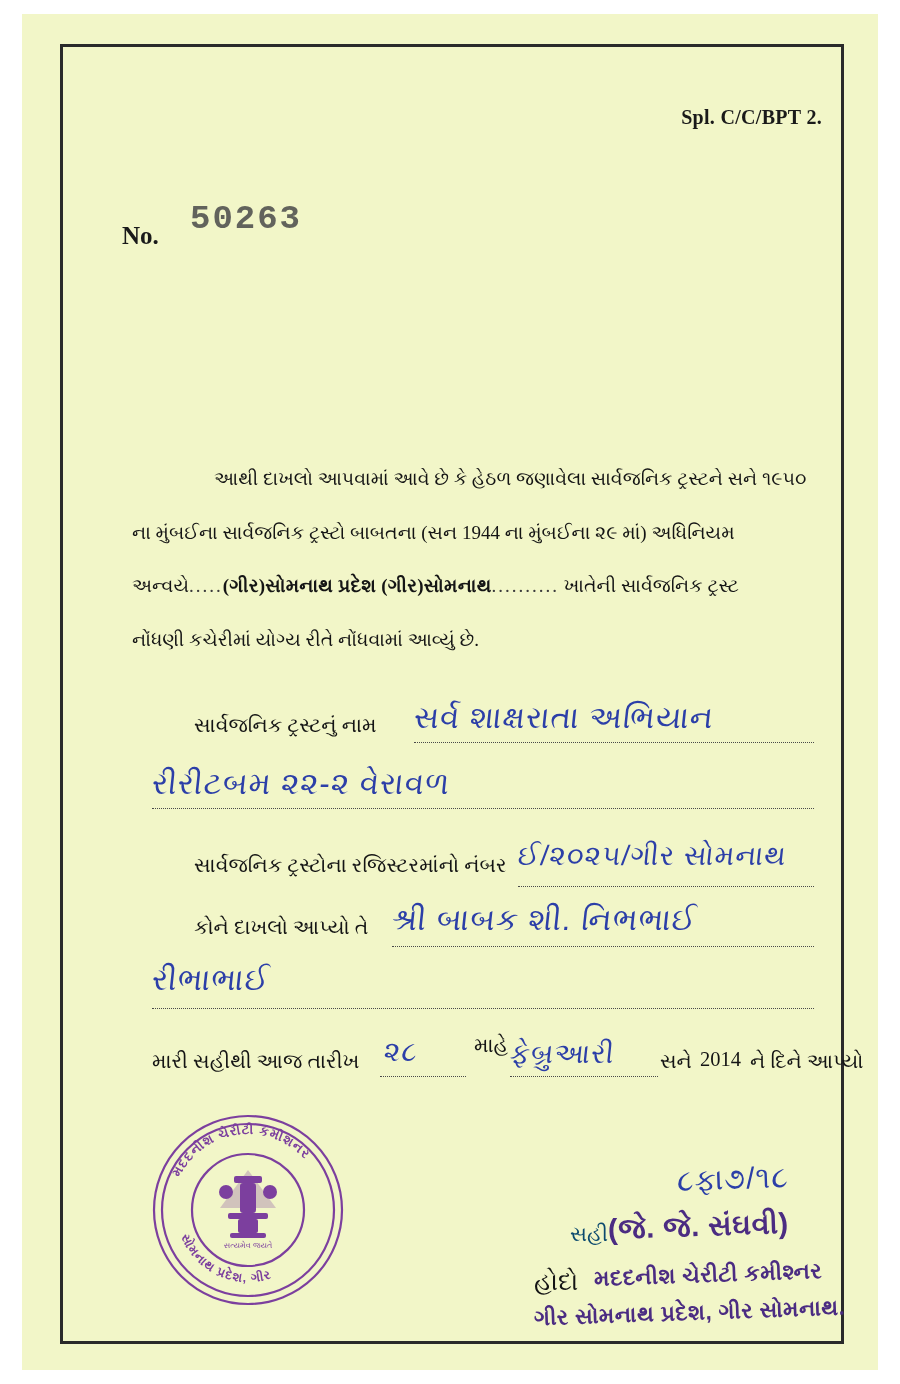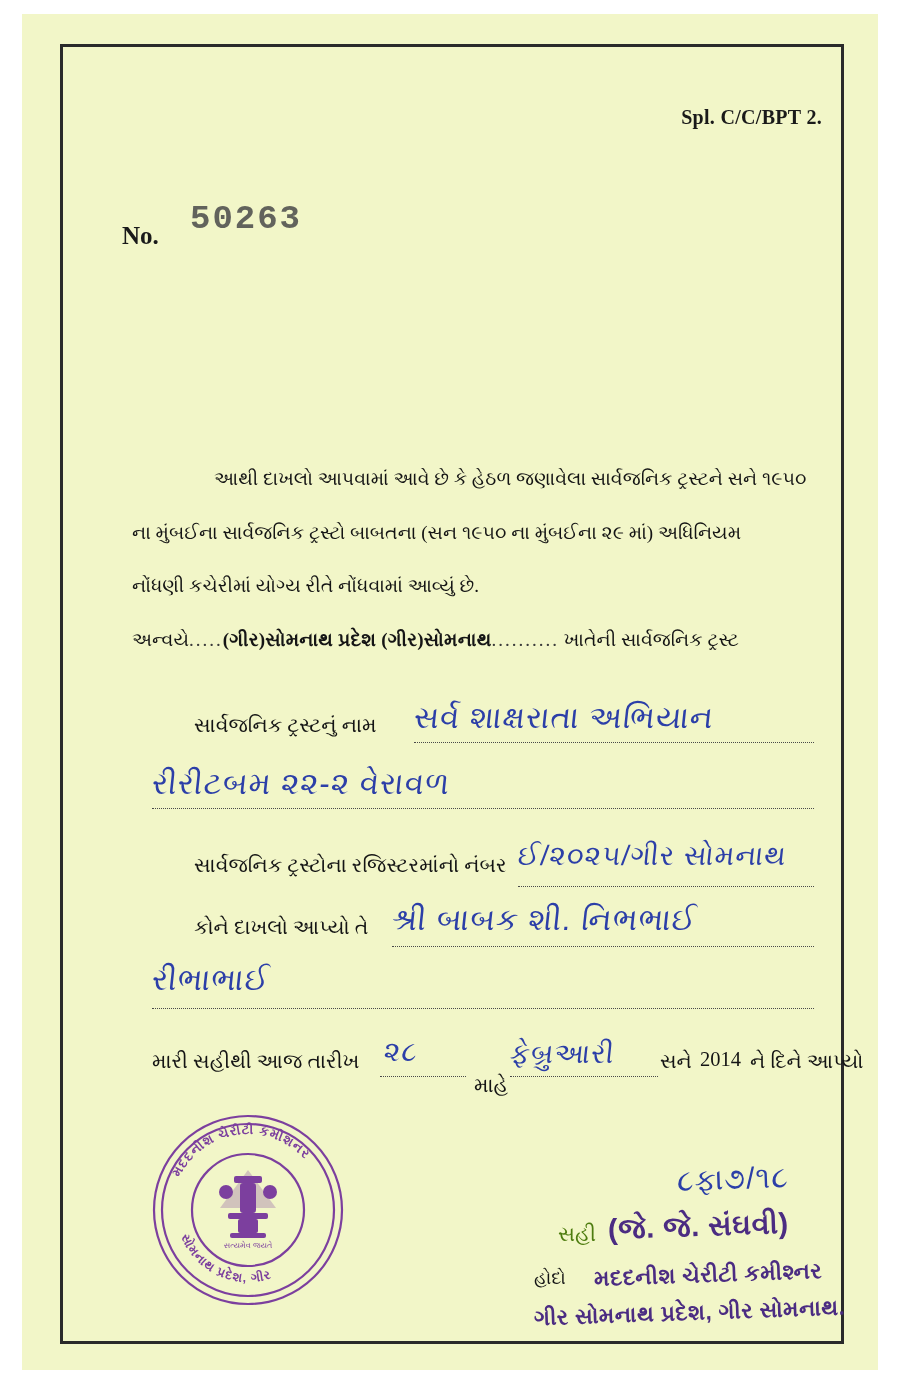--- a/index.html
+++ b/index.html
@@ -156,25 +156,25 @@
     left: 128px;
     top: 1098px;
     width: 196px;
     height: 196px;
   }
   .seal svg { display: block; }
 
   
   .sign-label {
     position: absolute;
-    left: 536px;
+    left: 548px;
     top: 1208px;
     font-family: "Liberation Serif", serif;
     font-size: 21px;
-    color: #4d7c0f;
+    color: #0c4a6e;
   }
   .sign-name {
     position: absolute;
     left: 586px;
     top: 1196px;
     font-family: "Liberation Sans", sans-serif;
     font-size: 29px;
     font-weight: bold;
     color: #4b2c82;
     transform: skewX(-6deg);
@@ -188,21 +188,21 @@
     font-size: 30px;
     color: #2c3fa8;
     transform: skewX(-12deg) rotate(-4deg);
     letter-spacing: 1px;
   }
   .hodo-label {
     position: absolute;
     left: 512px;
     top: 1254px;
     font-family: "Liberation Serif", serif;
-    font-size: 18px;
+    font-size: 25px;
     color: #141414;
   }
   .hodo-value {
     position: absolute;
     left: 572px;
     top: 1248px;
     font-family: "Liberation Sans", sans-serif;
     font-size: 22px;
     font-weight: bold;
     color: #4b2c82;
@@ -232,25 +232,25 @@
     <div class="frame"></div>
 
     <div class="spl-code">Spl. C/C/BPT 2.</div>
 
     <div class="no-label">No.</div>
     <div class="no-value">50263</div>
 
 
     <div class="body-block">
       <div class="body-line indent">આથી દાખલો આપવામાં આવે છે કે હેઠળ જણાવેલા સાર્વજનિક ટ્રસ્ટને સને ૧૯૫૦</div>
-      <div class="body-line">ના મુંબઈના સાર્વજનિક ટ્રસ્ટો બાબતના (સન ૧૯૫૦ ના મુંબઈના ૨૯ માં) અધિનિયમ</div>
-      <div class="body-line">નોંધણી કચેરીમાં યોગ્ય રીતે નોંધવામાં આવ્યું છે.</div>
+      <div class="body-line">ના મુંબઈના સાર્વજનિક ટ્રસ્ટો બાબતના (સન 1944 ના મુંબઈના ૨૯ માં) અધિનિયમ</div>
       <div class="body-line">
         <span>અન્વયે</span><span class="dots">.....</span><span class="printed-field">(ગીર)સોમનાથ પ્રદેશ (ગીર)સોમનાથ</span><span class="dots">..........</span> <span>ખાતેની સાર્વજનિક ટ્રસ્ટ</span>
       </div>
+      <div class="body-line">નોંધણી કચેરીમાં યોગ્ય રીતે નોંધવામાં આવ્યું છે.</div>
     </div>
 
     <div class="field-row" style="left:172px; top:700px;">સાર્વજનિક ટ્રસ્ટનું નામ</div>
     <div class="field-row" style="left:392px; top:686px;">
       <span class="ink ink-lg">સર્વ શાક્ષરાતા અભિયાન</span>
     </div>
     <div class="rule" style="left:392px; top:728px; width:400px;"></div>
 
     <div class="field-row" style="left:130px; top:752px;">
       <span class="ink ink-lg">રીરીટબમ ૨૨-૨ વેરાવળ</span>
@@ -272,21 +272,21 @@
     <div class="field-row" style="left:130px; top:948px;">
       <span class="ink ink-lg">રીભાભાઈ</span>
     </div>
     <div class="rule" style="left:130px; top:994px; width:662px;"></div>
 
     <div class="field-row" style="left:130px; top:1036px;">મારી સહીથી આજ તારીખ</div>
     <div class="field-row" style="left:362px; top:1022px;">
       <span class="ink">૨૮</span>
     </div>
     <div class="rule" style="left:358px; top:1062px; width:86px;"></div>
-    <div class="field-row" style="left:452px; top:1060px;">માહે</div>
+    <div class="field-row" style="left:452px; top:1020px;">માહે</div>
     <div class="field-row" style="left:488px; top:1024px;">
       <span class="ink">ફેબ્રુઆરી</span>
     </div>
     <div class="rule" style="left:488px; top:1062px; width:148px;"></div>
     <div class="field-row" style="left:638px; top:1036px;">સને</div>
     <div class="field-row" style="left:678px; top:1034px;">2014</div>
     <div class="field-row" style="left:728px; top:1036px;">ને દિને આપ્યો</div>
 
     <div class="seal">
       <svg width="196" height="196" viewBox="0 0 196 196" xmlns="http://www.w3.org/2000/svg">

